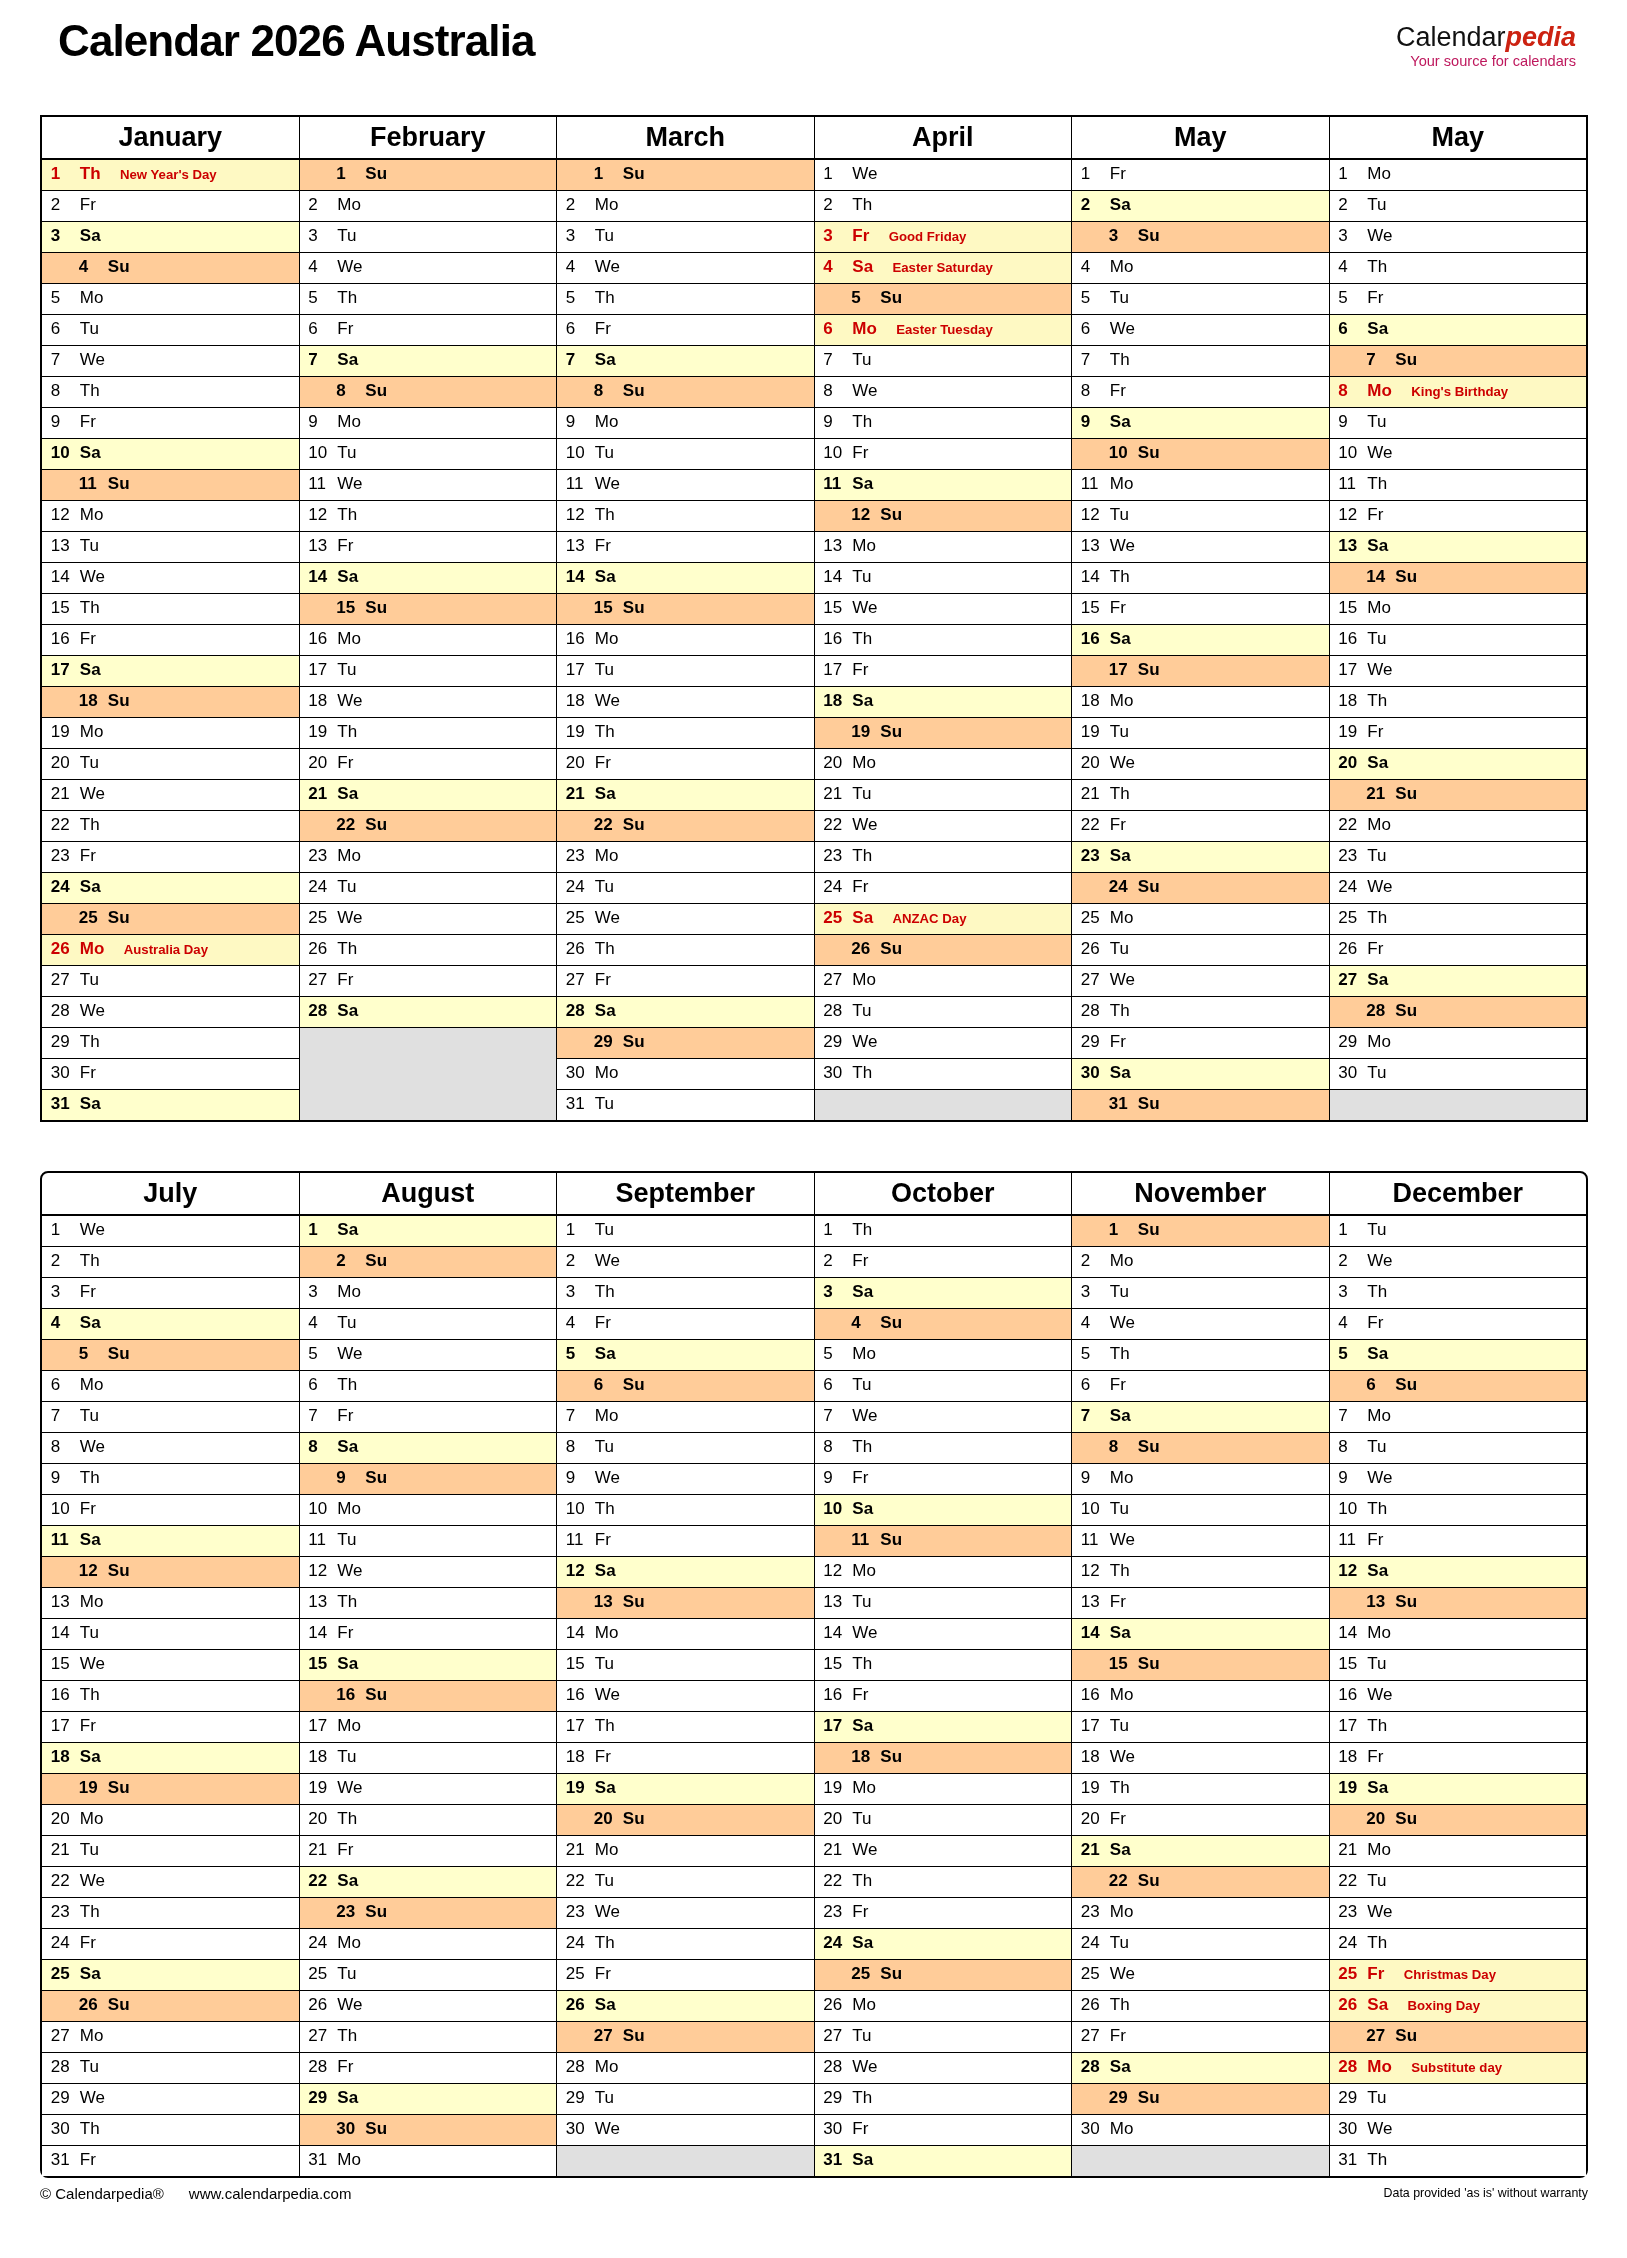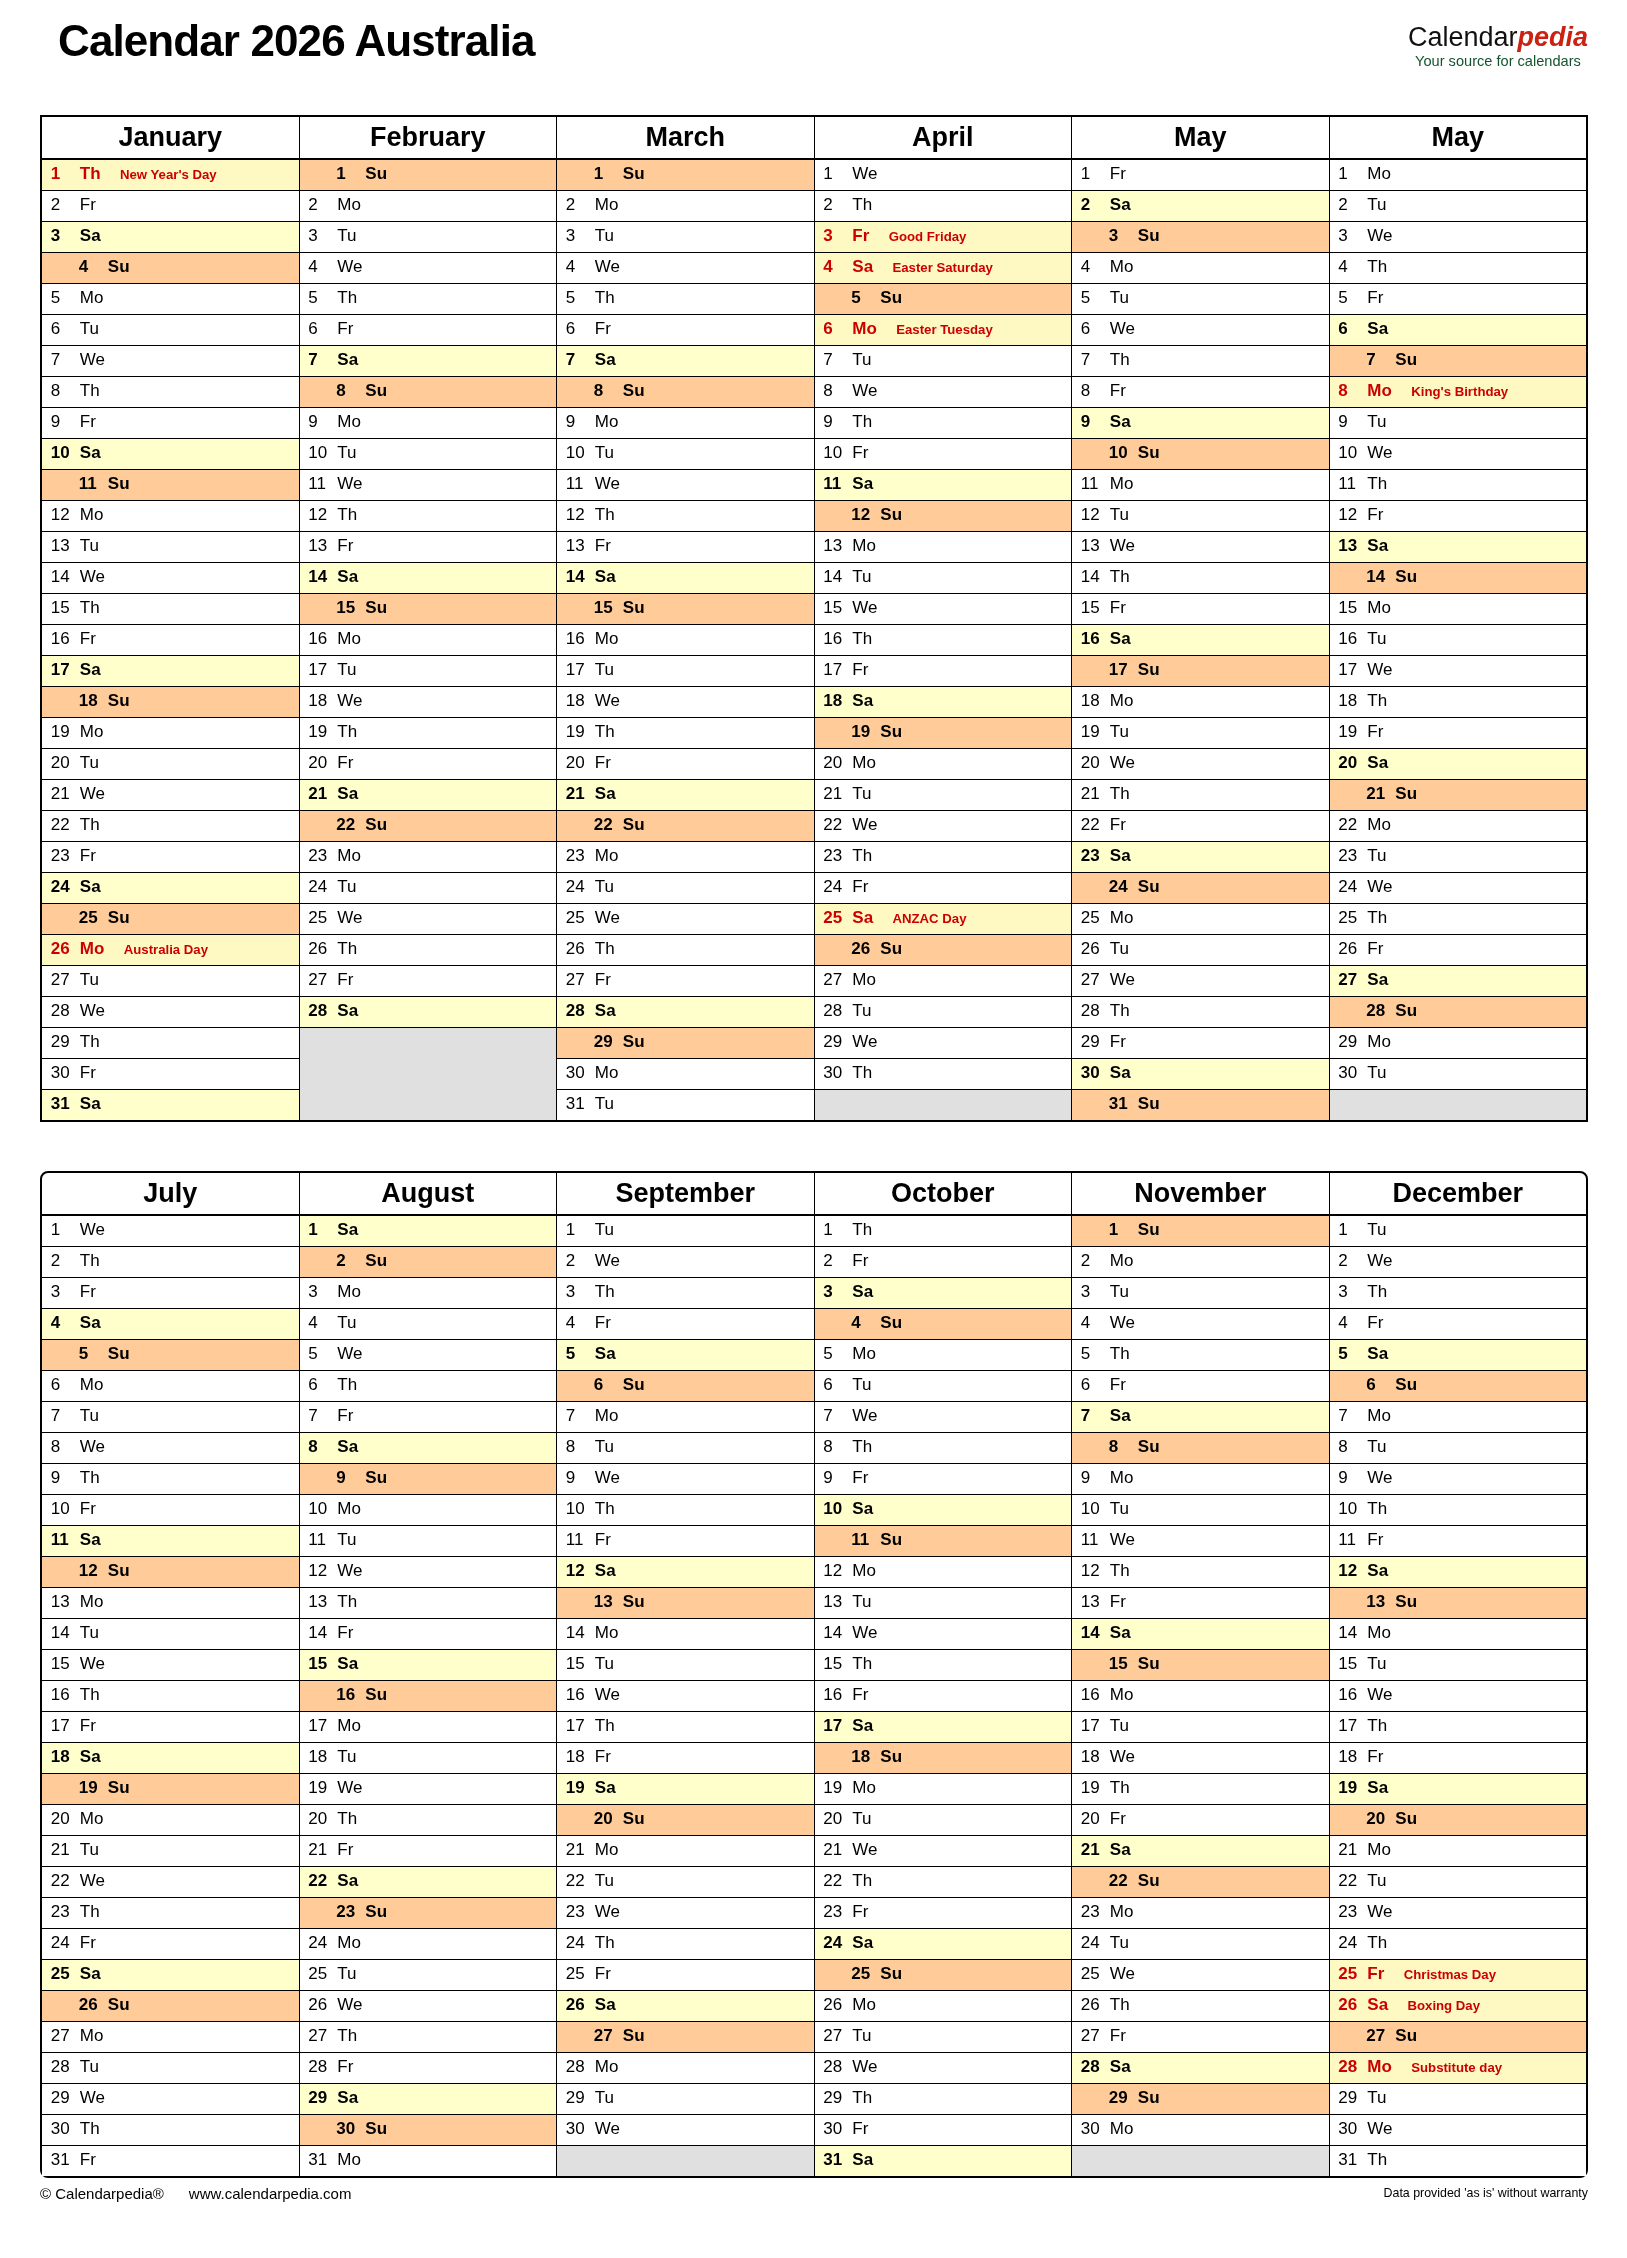--- a/index.html
+++ b/index.html
@@ -10,25 +10,25 @@
   }
   .page{padding:0 40px;}
 
   
   .top-header{position:relative;height:115px;}
   .page-title{
     position:absolute;left:18px;top:16px;
     font-size:44px;font-weight:bold;letter-spacing:-0.9px;
     white-space:nowrap;
   }
-  .logo{position:absolute;right:0;top:23px;text-align:center;line-height:1.05;}
+  .logo{position:absolute;right:12px;top:23px;text-align:right;line-height:1.05;}
   .logo-line{font-size:27px;white-space:nowrap;}
   .logo-black{color:#111;}
   .logo-red{color:#cc2211;font-weight:bold;font-style:italic;}
-  .logo-tagline{font-size:14.6px;color:#14532d;margin-top:2.6px;}
+  .logo-tagline{font-size:14.6px;color:#be185d;margin-top:2.6px;}
 
   
   .half-table{
     display:flex;border:2.6px solid #000;background:#fff;
   }
   .half-table.second{margin-top:49px;border-radius:8px;}
   .month-col{flex:1 1 0;min-width:0;}
   .month-col + .month-col{border-left:1.8px solid #000;}
   .month-header{
     height:41px;line-height:41px;text-align:center;

